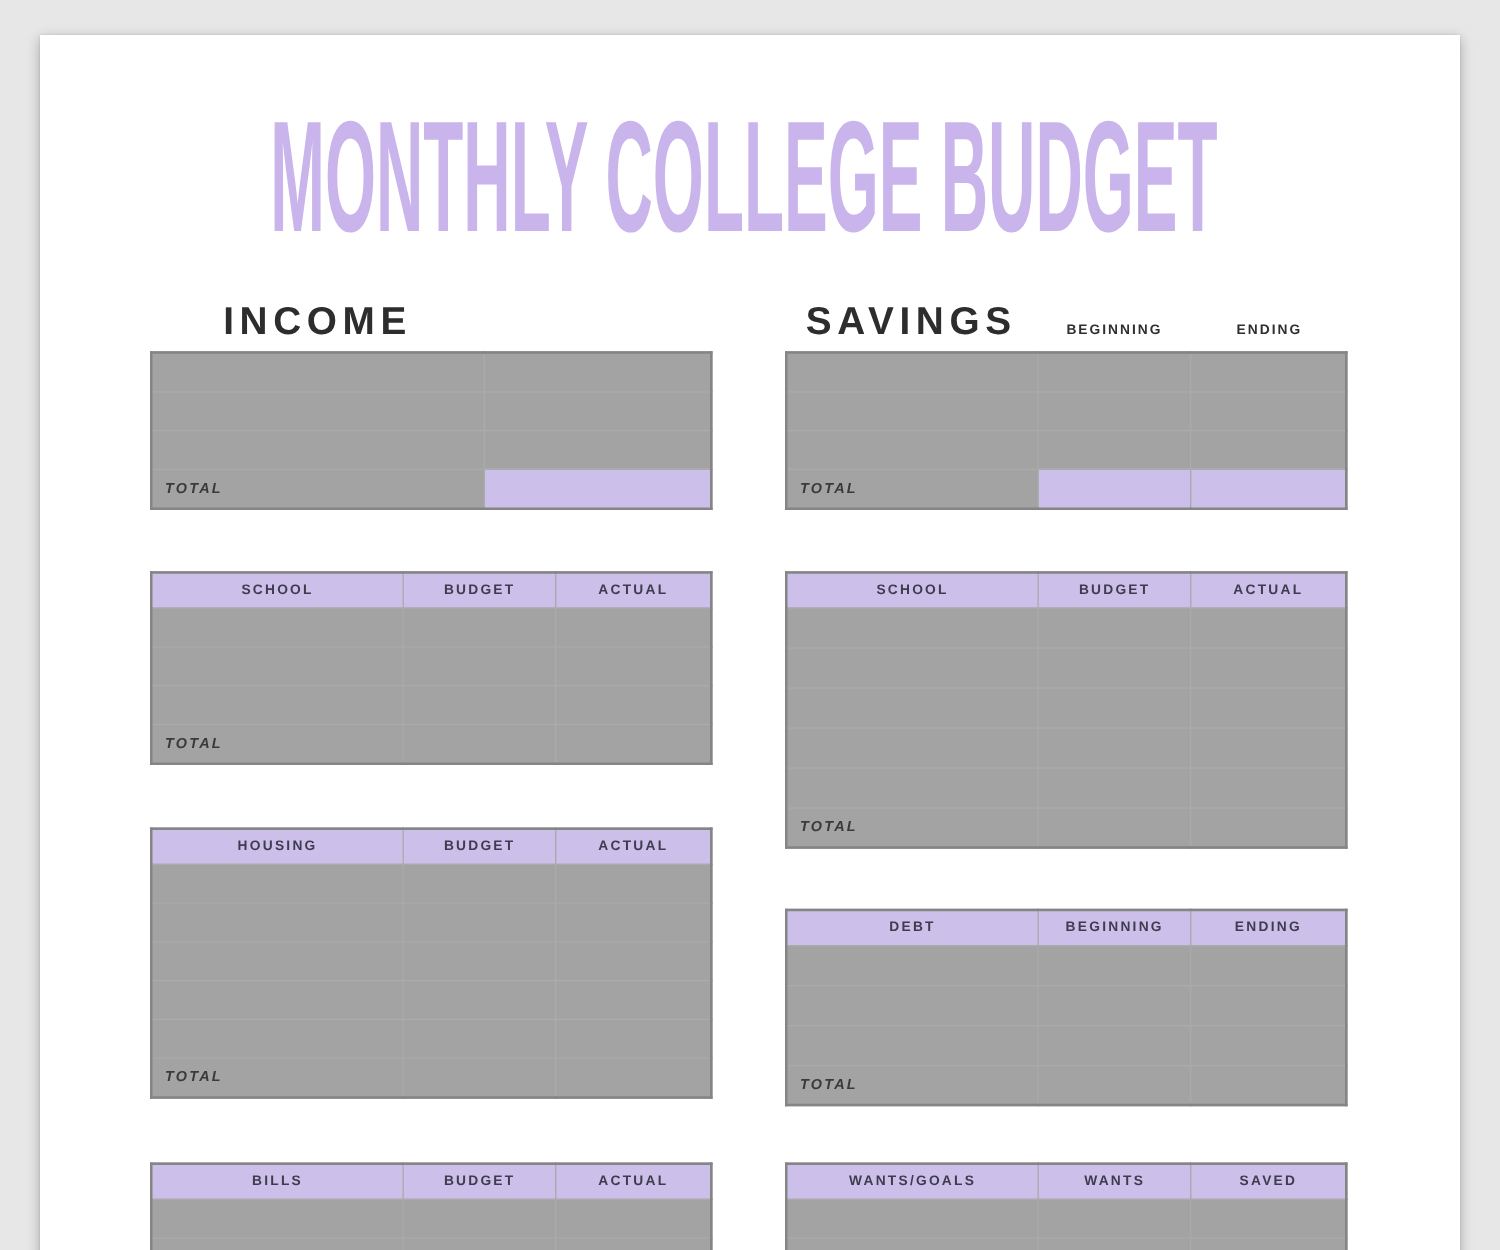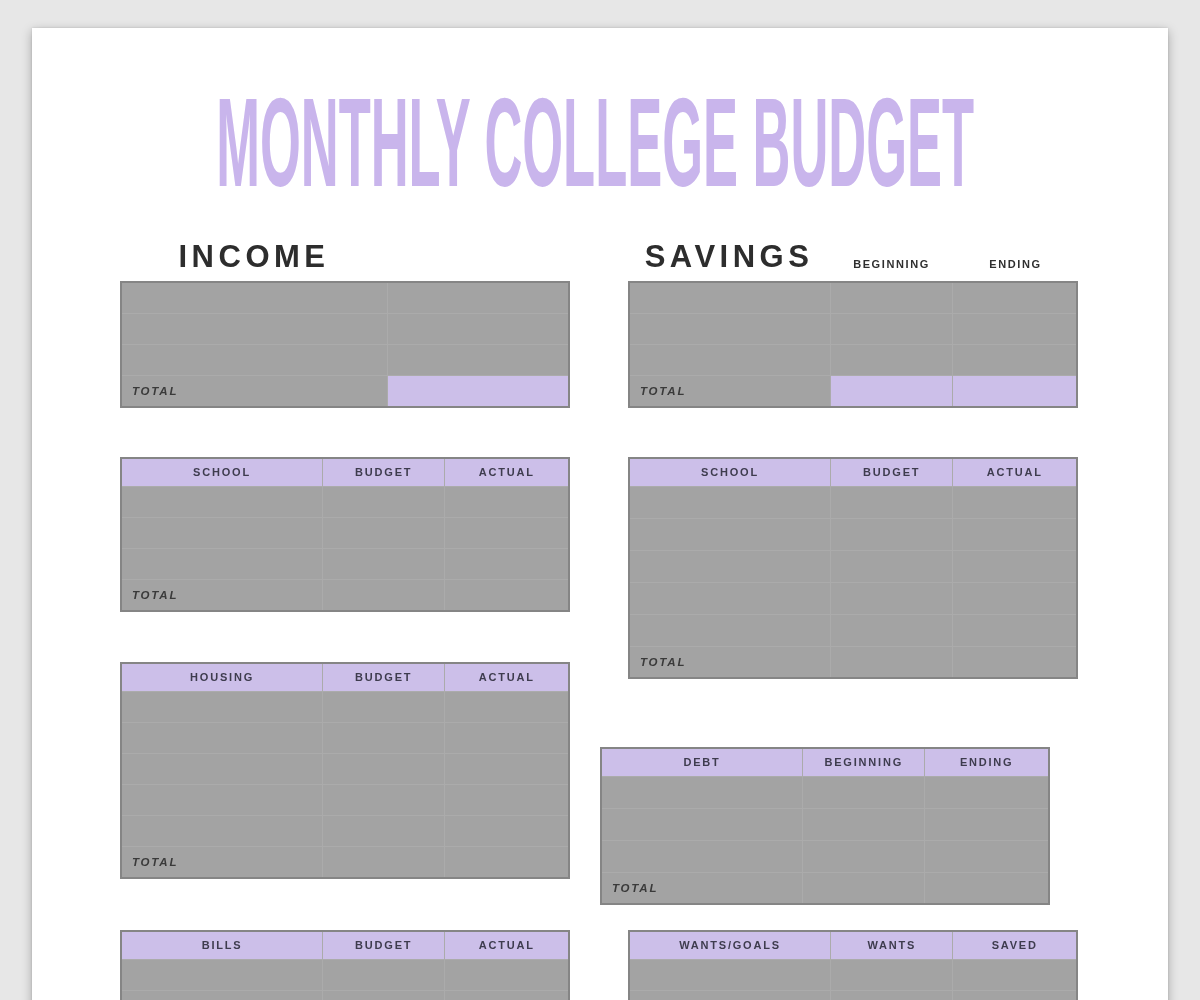--- a/index.html
+++ b/index.html
@@ -308,21 +308,21 @@
         </tbody>
       <tbody>
         <tr class="total-row">
           <td class="total-label">TOTAL</td>
           <td></td>
           <td></td>
         </tr>
       </tbody>
     </table>
 
-    <table class="tbl tall" style="left:568px; top:699px;margin-top:20px;">
+    <table class="tbl tall" style="left:596px; top:699px;">
       <colgroup>
           <col style="width:45%">
           <col style="width:27.3%">
           <col style="width:27.7%">
         </colgroup>
       <thead>
         <tr>
           <th>DEBT</th>
           <th>BEGINNING</th>
           <th>ENDING</th>

